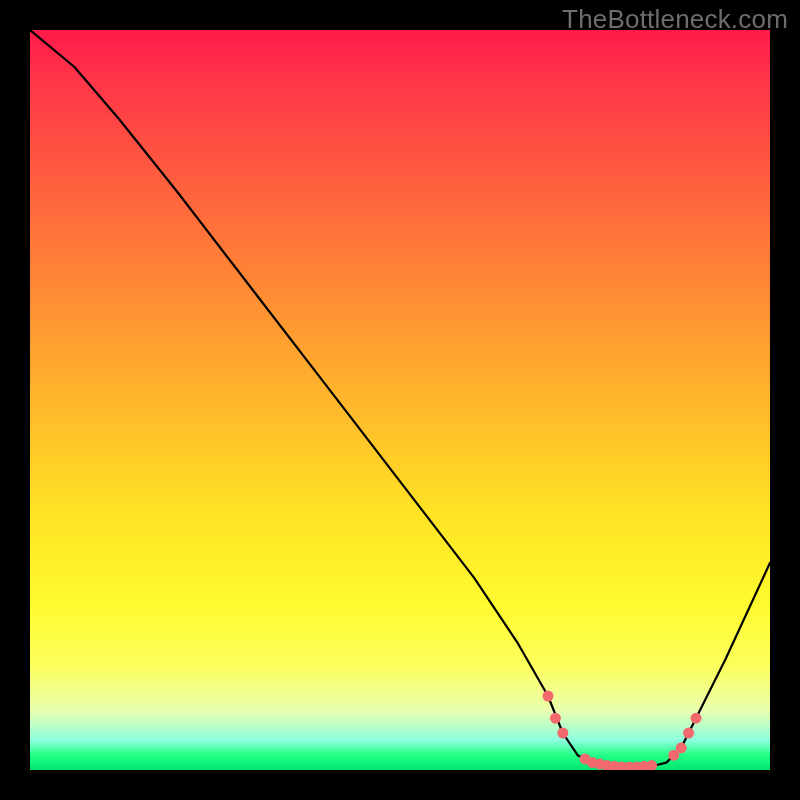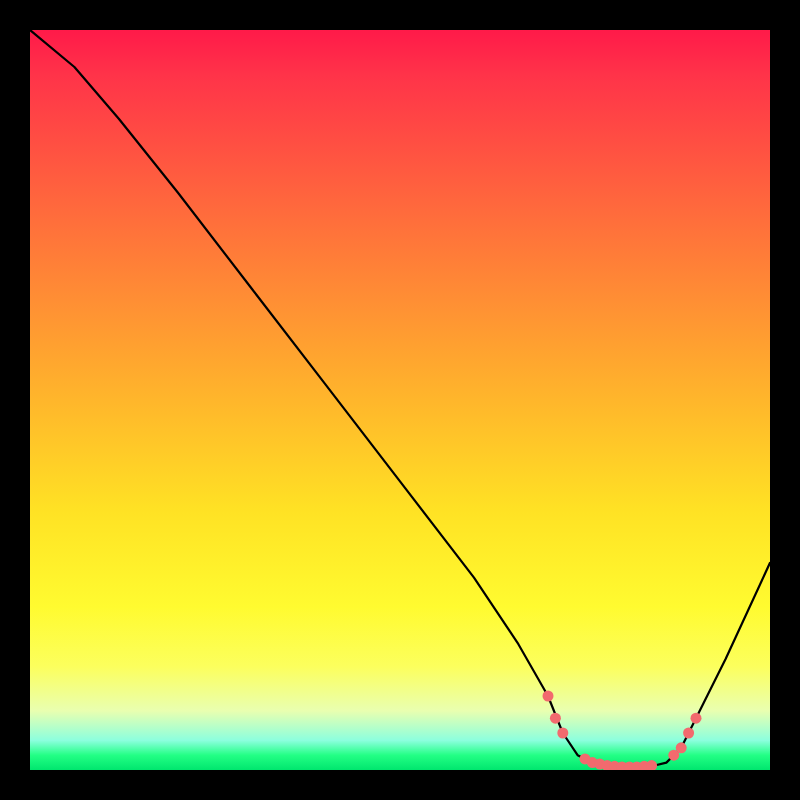--- a/index.html
+++ b/index.html
@@ -64,20 +64,21 @@
   }
   .curve .marker {
     fill: #f26a6e;
     stroke: none;
   }
 </style>
 </head>
 <body>
 
 <div class="frame">
+  <div class="watermark">TheBottleneck.com</div>
 
   <div class="plot">
     <svg class="curve" viewBox="0 0 740 740" preserveAspectRatio="none">
       <path d="M0.0 0.0 L44.4 37.0 L88.8 88.8 L148.0 162.8 L222.0 259.0 L296.0 355.2 L370.0 451.4 L444.0 547.6 L488.4 614.2 L518.0 666.0 L532.8 703.0 L547.6 725.2 L562.4 732.6 L577.2 736.3 L592.0 737.0 L606.8 737.0 L621.6 736.3 L636.4 732.6 L651.2 717.8 L666.0 688.2 L695.6 629.0 L740.0 532.8" stroke="#000000"></path>
       <g>
           <circle cx="518.0" cy="666.0" r="5.5" class="marker" fill="#f26a6e"></circle>
           <circle cx="525.4" cy="688.2" r="5.5" class="marker" fill="#f26a6e"></circle>
           <circle cx="532.8" cy="703.0" r="5.5" class="marker" fill="#f26a6e"></circle>
           <circle cx="555.0" cy="728.9" r="5.5" class="marker" fill="#f26a6e"></circle>
           <circle cx="562.4" cy="732.6" r="5.5" class="marker" fill="#f26a6e"></circle>

